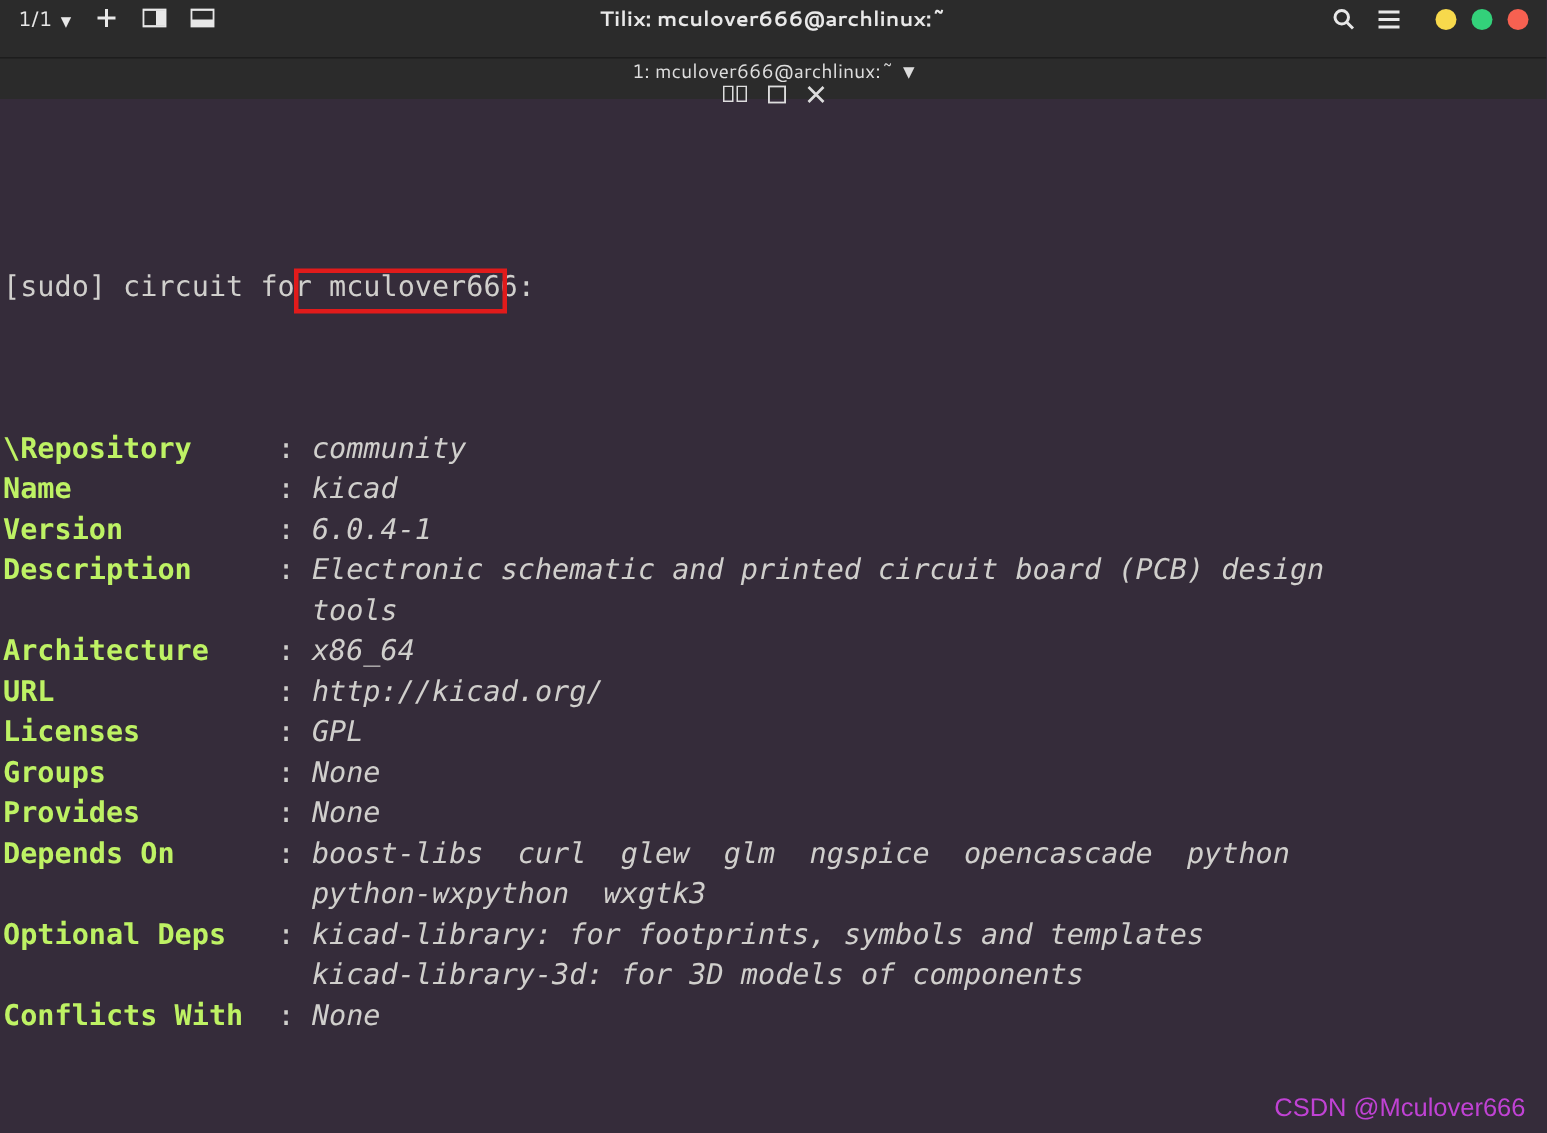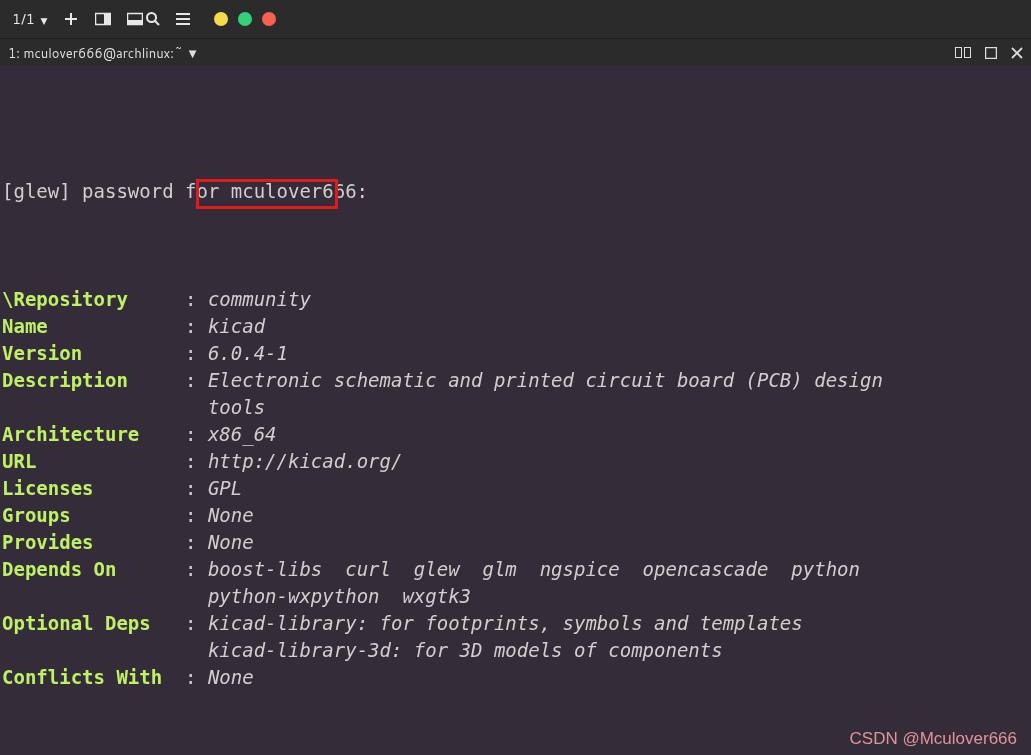--- a/index.html
+++ b/index.html
@@ -9,21 +9,21 @@
       font-family:"DejaVu Sans Mono","Liberation Mono",monospace;
       font-size:19px;
       color:#d0cfcc;
       overflow:hidden;
       position:relative;
     }
     .titlebar {
       height:38px;
       background:#2b2b2b;
       display:flex;
-      align-items:center;
+      align-items:flex-end;
       color:#e8e8e8;
       font-family:"Cantarell","DejaVu Sans",sans-serif;
       font-size:14px;
       padding:16px 12px;
     }
     .titlebar .left { display:flex; align-items:center; gap:14px; }
     .titlebar .center { flex:1; text-align:center; font-weight:bold; }
     .titlebar .right { display:flex; align-items:center; gap:12px; }
     .titlebar svg { display:block; }
     .tb-btn { display:inline-flex; align-items:center; justify-content:center; width:18px; height:18px; }
@@ -34,20 +34,21 @@
       height:28px;
       background:#2b2b2b;
       display:flex;
       align-items:center;
       color:#ddd;
       font-family:"Cantarell","DejaVu Sans",sans-serif;
       font-size:13px;
       padding:0 8px;
       justify-content:space-between;
       border-top:1px solid #1d1d1d;
+      flex-direction:column;
     }
     .tabbar .tab-left { display:flex; align-items:center; gap:6px; }
     .tabbar .tab-right { display:flex; align-items:center; gap:14px; }
     .tabbar .tri-down { font-size:10px; }
     .tabbar .wc { display:flex; align-items:center; gap:3px; }
 
     .term {
       padding:4px 0 0 0;
       white-space:pre;
       letter-spacing:0px;
@@ -67,21 +68,21 @@
     .highlight-box {
       position:absolute;
       border:3px solid #e11b1b;
       pointer-events:none;
     }
 
     .watermark {
       position:absolute;
       right:14px;
       bottom:6px;
-      color:#fca5a5;
+      color:#d946ef;
       font-family:sans-serif;
       font-size:17px;
       opacity:.85;
     }
   </style>
 </head>
 <body>
 
 <div class="titlebar">
   <div class="left">
@@ -100,20 +101,21 @@
           <rect x="9" y="2" width="6" height="10" fill="#e8e8e8"></rect>
         </svg>
     </span>
     <span class="tb-btn">
       <svg width="16" height="14" viewBox="0 0 16 14">
           <rect x="0.5" y="1.5" width="15" height="11" fill="none" stroke="#e8e8e8" stroke-width="1.5"></rect>
           <rect x="1" y="8" width="14" height="4.5" fill="#e8e8e8"></rect>
         </svg>
     </span>
   </div>
+  <div class="center">Tilix: mculover666@archlinux:~</div>
   <div class="right">
     <span class="tb-btn">
       <svg width="16" height="16" viewBox="0 0 16 16">
           <circle cx="6.5" cy="6.5" r="4.5" fill="none" stroke="#e8e8e8" stroke-width="2"></circle>
           <path d="M10 10l4 4" stroke="#e8e8e8" stroke-width="2"></path>
         </svg>
     </span>
     <span class="tb-btn">
       <svg width="16" height="14" viewBox="0 0 16 14">
           <path d="M1 2h14M1 7h14M1 12h14" stroke="#e8e8e8" stroke-width="2"></path>
@@ -148,21 +150,21 @@
       <svg width="12" height="12" viewBox="0 0 12 12">
           <path d="M1 1l10 10M11 1L1 11" stroke="#ddd" stroke-width="1.8"></path>
         </svg>
     </span>
   </div>
 </div>
 
 <div class="term">
 
 
-  <div class="row">[glew] password for mculover666:</div>
+  <div class="row">[sudo] circuit for mculover666:</div>
 
   <div id="fields-container"><div class="row"><span class="field">\Repository     </span><span class="colon">: </span><span class="val">community</span></div><div class="row"><span class="field">Name            </span><span class="colon">: </span><span class="val">kicad</span></div><div class="row"><span class="field">Version         </span><span class="colon">: </span><span class="val">6.0.4-1</span></div><div class="row"><span class="field">Description     </span><span class="colon">: </span><span class="val">Electronic schematic and printed circuit board (PCB) design</span></div><div class="row"><span class="val">                </span><span class="colon">  </span><span class="val">tools</span></div><div class="row"><span class="field">Architecture    </span><span class="colon">: </span><span class="val">x86_64</span></div><div class="row"><span class="field">URL             </span><span class="colon">: </span><span class="val">http://kicad.org/</span></div><div class="row"><span class="field">Licenses        </span><span class="colon">: </span><span class="val">GPL</span></div><div class="row"><span class="field">Groups          </span><span class="colon">: </span><span class="val">None</span></div><div class="row"><span class="field">Provides        </span><span class="colon">: </span><span class="val">None</span></div><div class="row"><span class="field">Depends On      </span><span class="colon">: </span><span class="val">boost-libs  curl  glew  glm  ngspice  opencascade  python</span></div><div class="row"><span class="val">                </span><span class="colon">  </span><span class="val">python-wxpython  wxgtk3</span></div><div class="row"><span class="field">Optional Deps   </span><span class="colon">: </span><span class="val">kicad-library: for footprints, symbols and templates</span></div><div class="row"><span class="val">                </span><span class="colon">  </span><span class="val">kicad-library-3d: for 3D models of components</span></div><div class="row"><span class="field">Conflicts With  </span><span class="colon">: </span><span class="val">None</span></div></div>
 
   
 
   
 
   
   <div class="highlight-box" style="left:196px; top:113px; width:142px; height:30px;"></div>
 </div>

